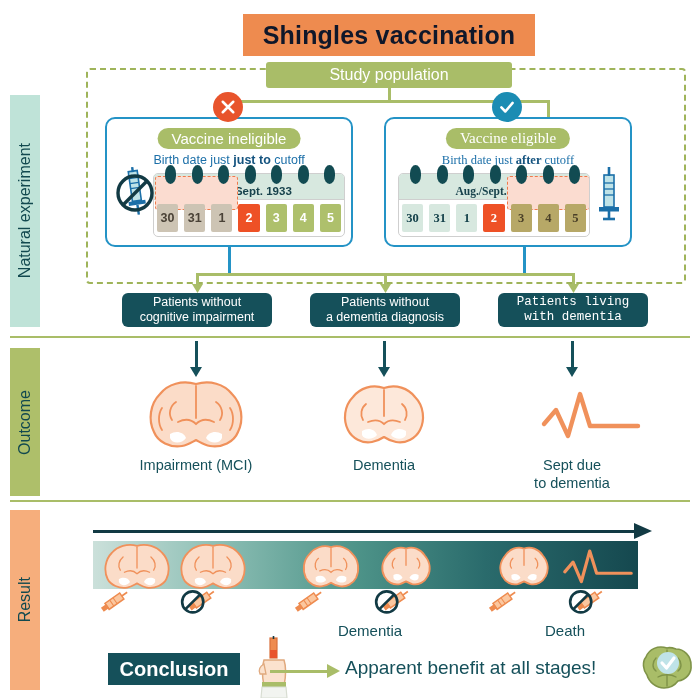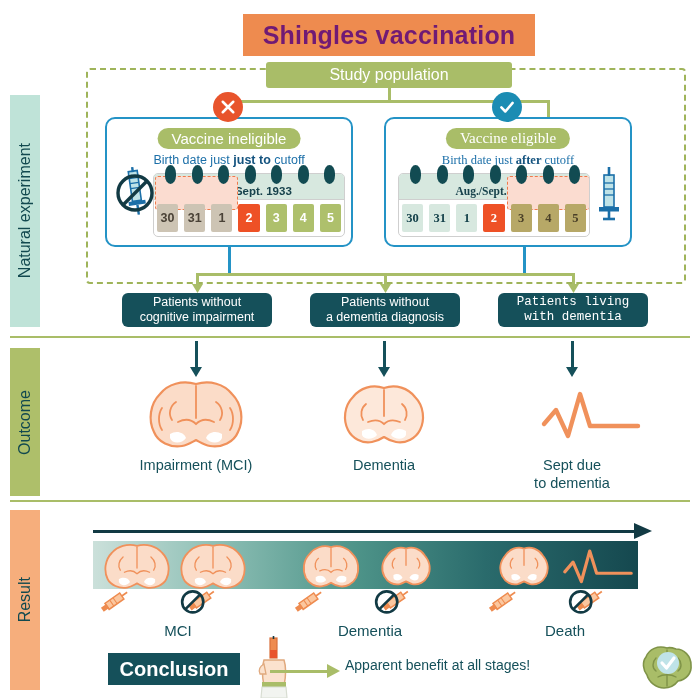--- a/index.html
+++ b/index.html
@@ -9,21 +9,21 @@
     position:relative; overflow:hidden;
   }
   .stage { position:absolute; inset:0; }
 
   
   .title-banner{
     position:absolute; left:243px; top:14px; width:292px; height:42px;
     background:#EE8B4F; display:flex; align-items:center; justify-content:center;
   }
   .title-banner span{
-    color:#701a75; font-size:25px; font-weight:bold; letter-spacing:.2px;
+    color:#0f172a; font-size:25px; font-weight:bold; letter-spacing:.2px;
   }
 
   
   .sidelabel{ position:absolute; left:10px; width:30px;
     display:flex; align-items:center; justify-content:center; }
   .sidelabel span{
     writing-mode:vertical-rl; transform:rotate(180deg);
     font-size:16px; color:#12494F; white-space:nowrap;
   }
   #side-natural{ top:95px; height:232px; background:#BFE3D8; }
@@ -168,21 +168,21 @@
 
   
   .concl-box{
     position:absolute; left:108px; top:653px; width:132px; height:32px;
     background:#15505A; border:2px solid #15505A;
     display:flex; align-items:center; justify-content:center;
   }
   .concl-box span{ color:#fff; font-size:20px; font-weight:bold; }
   .concl-text{
     position:absolute; left:345px; top:657px;
-    font-size:14px; color:#15505A; white-space:nowrap;
+    font-size:19px; color:#15505A; white-space:nowrap;
   }
   .concl-arrow-line{ position:absolute; left:270px; top:670px; width:58px;
     height:2.5px; background:#A9BD68; }
   .concl-arrow-head{ position:absolute; left:327px; top:664px; width:13px;
     height:14px; background:#A9BD68; clip-path:polygon(0 0,100% 50%,0 100%); }
 </style>
 </head>
 <body>
 
 <div class="stage">
@@ -579,21 +579,20 @@
       <g transform="rotate(-35 28 20)">
         <rect x="20" y="15" width="20" height="8" fill="#FBC79F" stroke="#EE8B4F" stroke-width="1.7"></rect>
         <rect x="14" y="16" width="7" height="6" fill="#EE8B4F"></rect>
         <line x1="40" y1="19" x2="47" y2="19" stroke="#EE8B4F" stroke-width="2"></line>
       </g>
       <circle cx="19" cy="20" r="12" fill="none" stroke="#123A44" stroke-width="3"></circle>
       <line x1="11" y1="28" x2="27" y2="12" stroke="#123A44" stroke-width="3"></line>
     </svg>
   </div>
 
-  <div class="stage-label" style="left:118px;">MCI</div>
   <div class="stage-label" style="left:310px;">Dementia</div>
   <div class="stage-label" style="left:505px;">Death</div>
 
   <div class="concl-box">
     <span>Conclusion</span>
   </div>
 
   <div style="position:absolute; left:246px; top:636px;">
     <svg width="58" height="62" viewBox="0 0 58 62">
       <rect x="24" y="2" width="7" height="20" fill="#EE8B4F" stroke="#D9703A" stroke-width="1.2"></rect>

